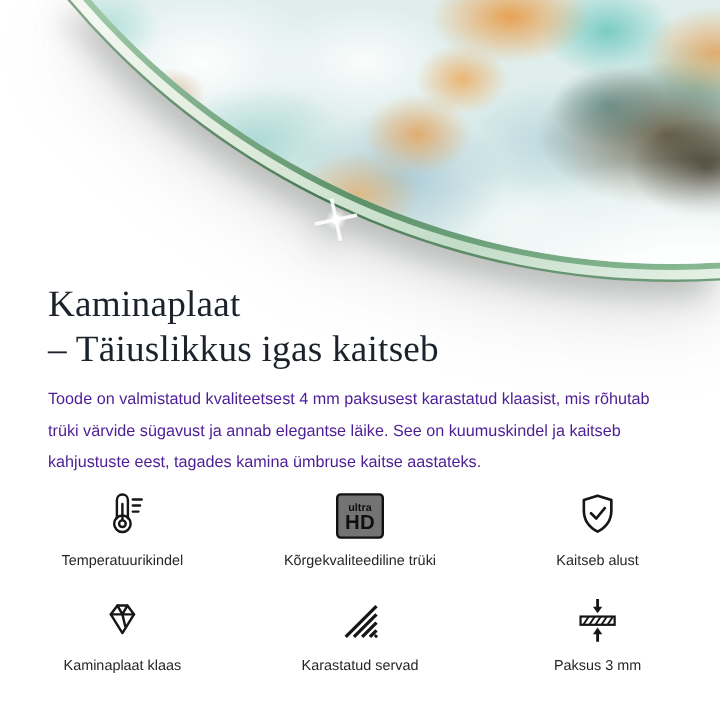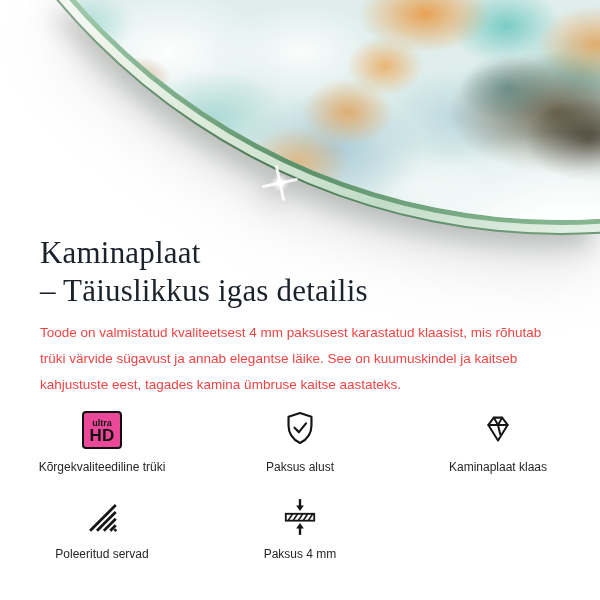--- a/index.html
+++ b/index.html
@@ -71,41 +71,41 @@
   
   h1{
     margin:22px 40px 0;
     font-family:"Liberation Serif","DejaVu Serif",serif;
     font-weight:400; font-size:31px; line-height:38px;
     color:#1b222b; letter-spacing:.2px;
   }
   h1 span{ display:block; }
   .intro{
     margin:10px 40px 0;
-    font-size:13.5px; line-height:26px; color:#ef4444;
+    font-size:13.5px; line-height:26px; color:#4c1d95;
   }
 
   
   .features{
     margin-top:8px; display:grid;
     grid-template-columns:204px 192px 204px;
     row-gap:18px; justify-items:center; text-align:center;
   }
   .feature{ display:flex; flex-direction:column; align-items:center; }
   .ficon{ height:48px; display:flex; align-items:center; justify-content:center; }
   .ficon svg{ display:block; }
   .flabel{ margin-top:6px; font-size:12px; color:#262626; line-height:15px; }
 
   .stroke{ fill:none; stroke:#161616; stroke-width:2.2; }
   .round{ stroke-linecap:round; stroke-linejoin:round; }
 
   .uhd-box{
     width:40px; height:38px; border:2.6px solid #101010; border-radius:4px;
     display:flex; flex-direction:column; align-items:center; justify-content:center;
-    color:#101010; background:#ec4899;
+    color:#101010; background:#737373;
   }
   .uhd-top{ font-size:9px; font-weight:700; line-height:10px; }
   .uhd-hd{ font-size:17px; font-weight:800; line-height:15px; letter-spacing:.2px; }
 </style>
 </head>
 <body>
 
 <div class="page">
 
   <section class="hero">
@@ -113,46 +113,60 @@
       <div class="layer rim1"></div>
       <div class="layer rim2"></div>
       <div class="layer rim3"></div>
       <div class="layer art"></div>
       <div class="sparkle"></div>
     </div>
   </section>
 
   <h1>
     <span>Kaminaplaat</span>
-    <span>– Täiuslikkus igas detailis</span>
+    <span>– Täiuslikkus igas kaitseb</span>
   </h1>
 
   <p class="intro">Toode on valmistatud kvaliteetsest 4 mm paksusest karastatud klaasist, mis rõhutab trüki värvide sügavust ja annab elegantse läike. See on kuumuskindel ja kaitseb kahjustuste eest, tagades kamina ümbruse kaitse aastateks.</p>
 
   <div class="features">
 
+    <div class="feature">
+      <div class="ficon">
+        <svg width="44" height="44" viewBox="0 0 48 48">
+          <path class="stroke round" d="M19 26 V9.5 C19 6.7 21.2 4.5 24 4.5 C26.8 4.5 29 6.7 29 9.5 V26"></path>
+          <circle class="stroke" cx="24" cy="31" r="7.5"></circle>
+          <circle class="stroke" cx="24" cy="31" r="3"></circle>
+          <line class="stroke round" x1="24" y1="13" x2="24" y2="27.5"></line>
+          <line class="stroke round" x1="33.5" y1="9" x2="41.5" y2="9"></line>
+          <line class="stroke round" x1="33.5" y1="14.5" x2="40" y2="14.5"></line>
+          <line class="stroke round" x1="33.5" y1="20" x2="38.5" y2="20"></line>
+        </svg>
+      </div>
+      <div class="flabel">Temperatuurikindel</div>
+    </div>
 
     <div class="feature">
       <div class="ficon">
         <div class="uhd-box">
           <span class="uhd-top">ultra</span>
           <span class="uhd-hd">HD</span>
         </div>
       </div>
       <div class="flabel">Kõrgekvaliteediline trüki</div>
     </div>
 
     <div class="feature">
       <div class="ficon">
         <svg width="44" height="44" viewBox="0 0 48 48">
           <path class="stroke round" style="stroke-width:2.4" d="M24 5.5 L36.5 9.5 V19 C36.5 28 31 34.6 24 38.2 C17 34.6 11.5 28 11.5 19 V9.5 Z"></path>
           <path class="stroke round" style="stroke-width:2.4" d="M18 21.5 L22.8 26.3 L30.5 16.8"></path>
         </svg>
       </div>
-      <div class="flabel">Paksus alust</div>
+      <div class="flabel">Kaitseb alust</div>
     </div>
 
     <div class="feature">
       <div class="ficon">
         <svg width="44" height="44" viewBox="0 0 48 48">
           <path class="stroke round" d="M13.5 18.5 L19.5 10.5 H28.5 L34.5 18.5 L24 35.5 Z"></path>
           <line class="stroke round" x1="13.5" y1="18.5" x2="34.5" y2="18.5"></line>
           <path class="stroke round" d="M19.5 10.5 L24 18.5 L28.5 10.5"></path>
           <line class="stroke round" x1="24" y1="18.5" x2="26.5" y2="29"></line>
         </svg>
@@ -165,37 +179,37 @@
         <svg width="44" height="44" viewBox="0 0 48 48">
           <g fill="none" stroke="#161616" stroke-width="3">
             <path d="M11 39 L39 11"></path>
             <path d="M18.5 39 L39 18.5"></path>
             <path d="M26 39 L39 26"></path>
             <path d="M33 39 L39 33"></path>
             <path d="M37.6 39.2 L39.4 37.4"></path>
           </g>
         </svg>
       </div>
-      <div class="flabel">Poleeritud servad</div>
+      <div class="flabel">Karastatud servad</div>
     </div>
 
     <div class="feature">
       <div class="ficon">
         <svg width="44" height="44" viewBox="0 0 48 48">
           <rect class="stroke" style="stroke-width:2" x="8.5" y="20.5" width="31" height="7.5"></rect>
           <g fill="none" stroke="#161616" stroke-width="1.8">
             <path d="M11 28 L16 20.5"></path>
               <path d="M16.5 28 L21.5 20.5"></path>
             <path d="M22 28 L27 20.5"></path>
               <path d="M27.5 28 L32.5 20.5"></path>
             <path d="M33 28 L38 20.5"></path>
           </g>
           <line x1="24" y1="4.5" x2="24" y2="12" stroke="#161616" stroke-width="2.6"></line>
           <polygon points="19.8,11.5 28.2,11.5 24,17.5" fill="#161616"></polygon>
           <line x1="24" y1="43.5" x2="24" y2="36" stroke="#161616" stroke-width="2.6"></line>
           <polygon points="19.8,36.5 28.2,36.5 24,30.5" fill="#161616"></polygon>
         </svg>
       </div>
-      <div class="flabel">Paksus 4 mm</div>
+      <div class="flabel">Paksus 3 mm</div>
     </div>
 
   </div>
 </div>
 
 </body></html>

